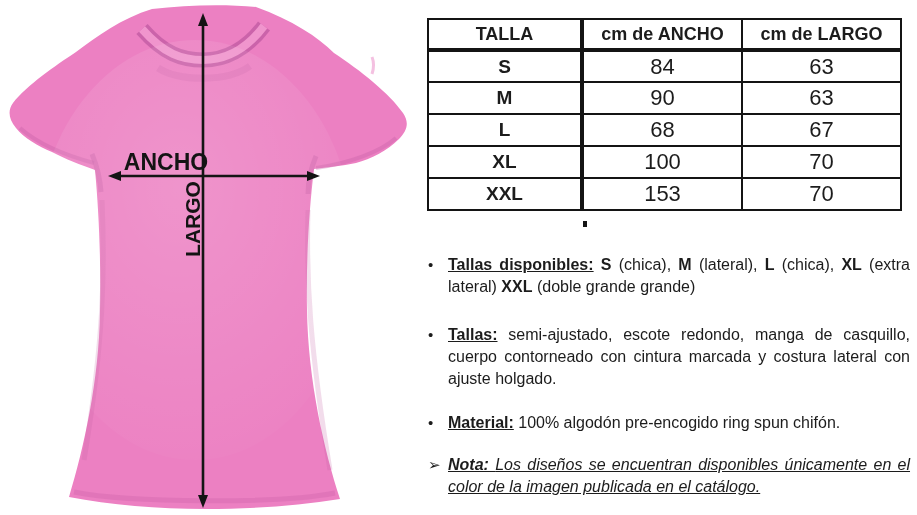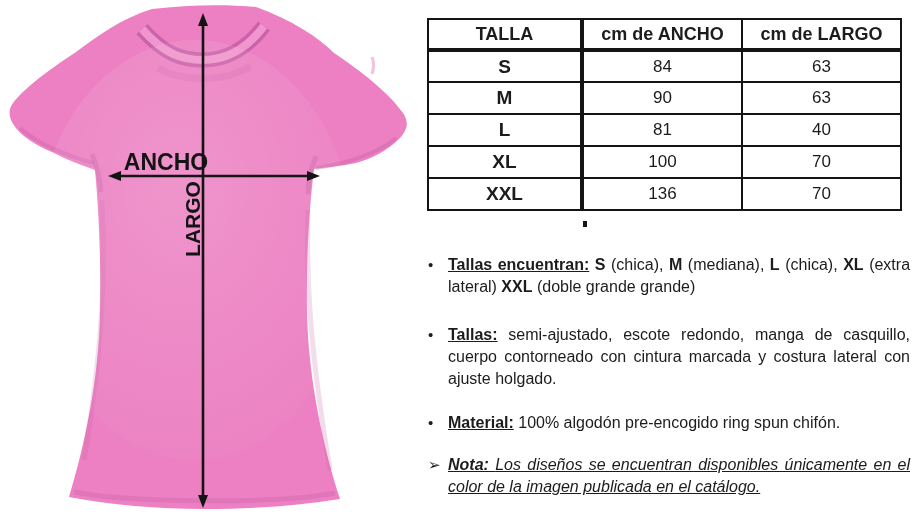--- a/index.html
+++ b/index.html
@@ -36,21 +36,21 @@
     vertical-align: middle;
     padding: 0;
     font-family: "Liberation Sans", sans-serif;
   }
   .size-table th {
     height: 31px;
     font-size: 18px;
     font-weight: bold;
     border-bottom: 4px solid #141414;
   }
-  .size-table td { height: 32px; font-size: 17px; font-weight: normal; }
+  .size-table td { height: 32px; font-size: 22px; font-weight: normal; }
   .size-table th:first-child, .size-table td:first-child { border-right: 4px solid #141414; }
   .size-table td.size-cell { font-size: 19px; font-weight: bold; }
   .col-talla  { width: 154px; }
   .col-ancho  { width: 160px; }
   .col-largo  { width: 159px; }
   .col1-tail {
     position: absolute;
     left: 583px; top: 221px;
     width: 4px; height: 6px;
     background: #141414;
@@ -160,47 +160,47 @@
         <td>84</td>
         <td>63</td>
       </tr>
       <tr>
         <td class="size-cell">M</td>
         <td>90</td>
         <td>63</td>
       </tr>
       <tr>
         <td class="size-cell">L</td>
-        <td>81</td>
-        <td>40</td>
+        <td>68</td>
+        <td>67</td>
       </tr>
       <tr>
         <td class="size-cell">XL</td>
         <td>100</td>
         <td>70</td>
       </tr>
       <tr>
         <td class="size-cell">XXL</td>
-        <td>136</td>
+        <td>153</td>
         <td>70</td>
       </tr>
     </tbody>
   </table>
   <div class="col1-tail"></div>
 
   <div class="details">
 
     <div class="bullet mb1">
       <span class="marker">•</span>
       <p class="content">
-        <span class="lbl">Tallas encuentran:</span>
+        <span class="lbl">Tallas disponibles:</span>
         <span class="b">S</span>
         <span>(chica),</span>
         <span class="b">M</span>
-        <span>(mediana),</span>
+        <span>(lateral),</span>
         <span class="b">L</span>
         <span>(chica),</span>
         <span class="b">XL</span>
         <span>(extra lateral)</span>
         <span class="b">XXL</span>
         <span>(doble grande grande)</span>
       </p>
     </div>
 
     <div class="bullet mb2">

